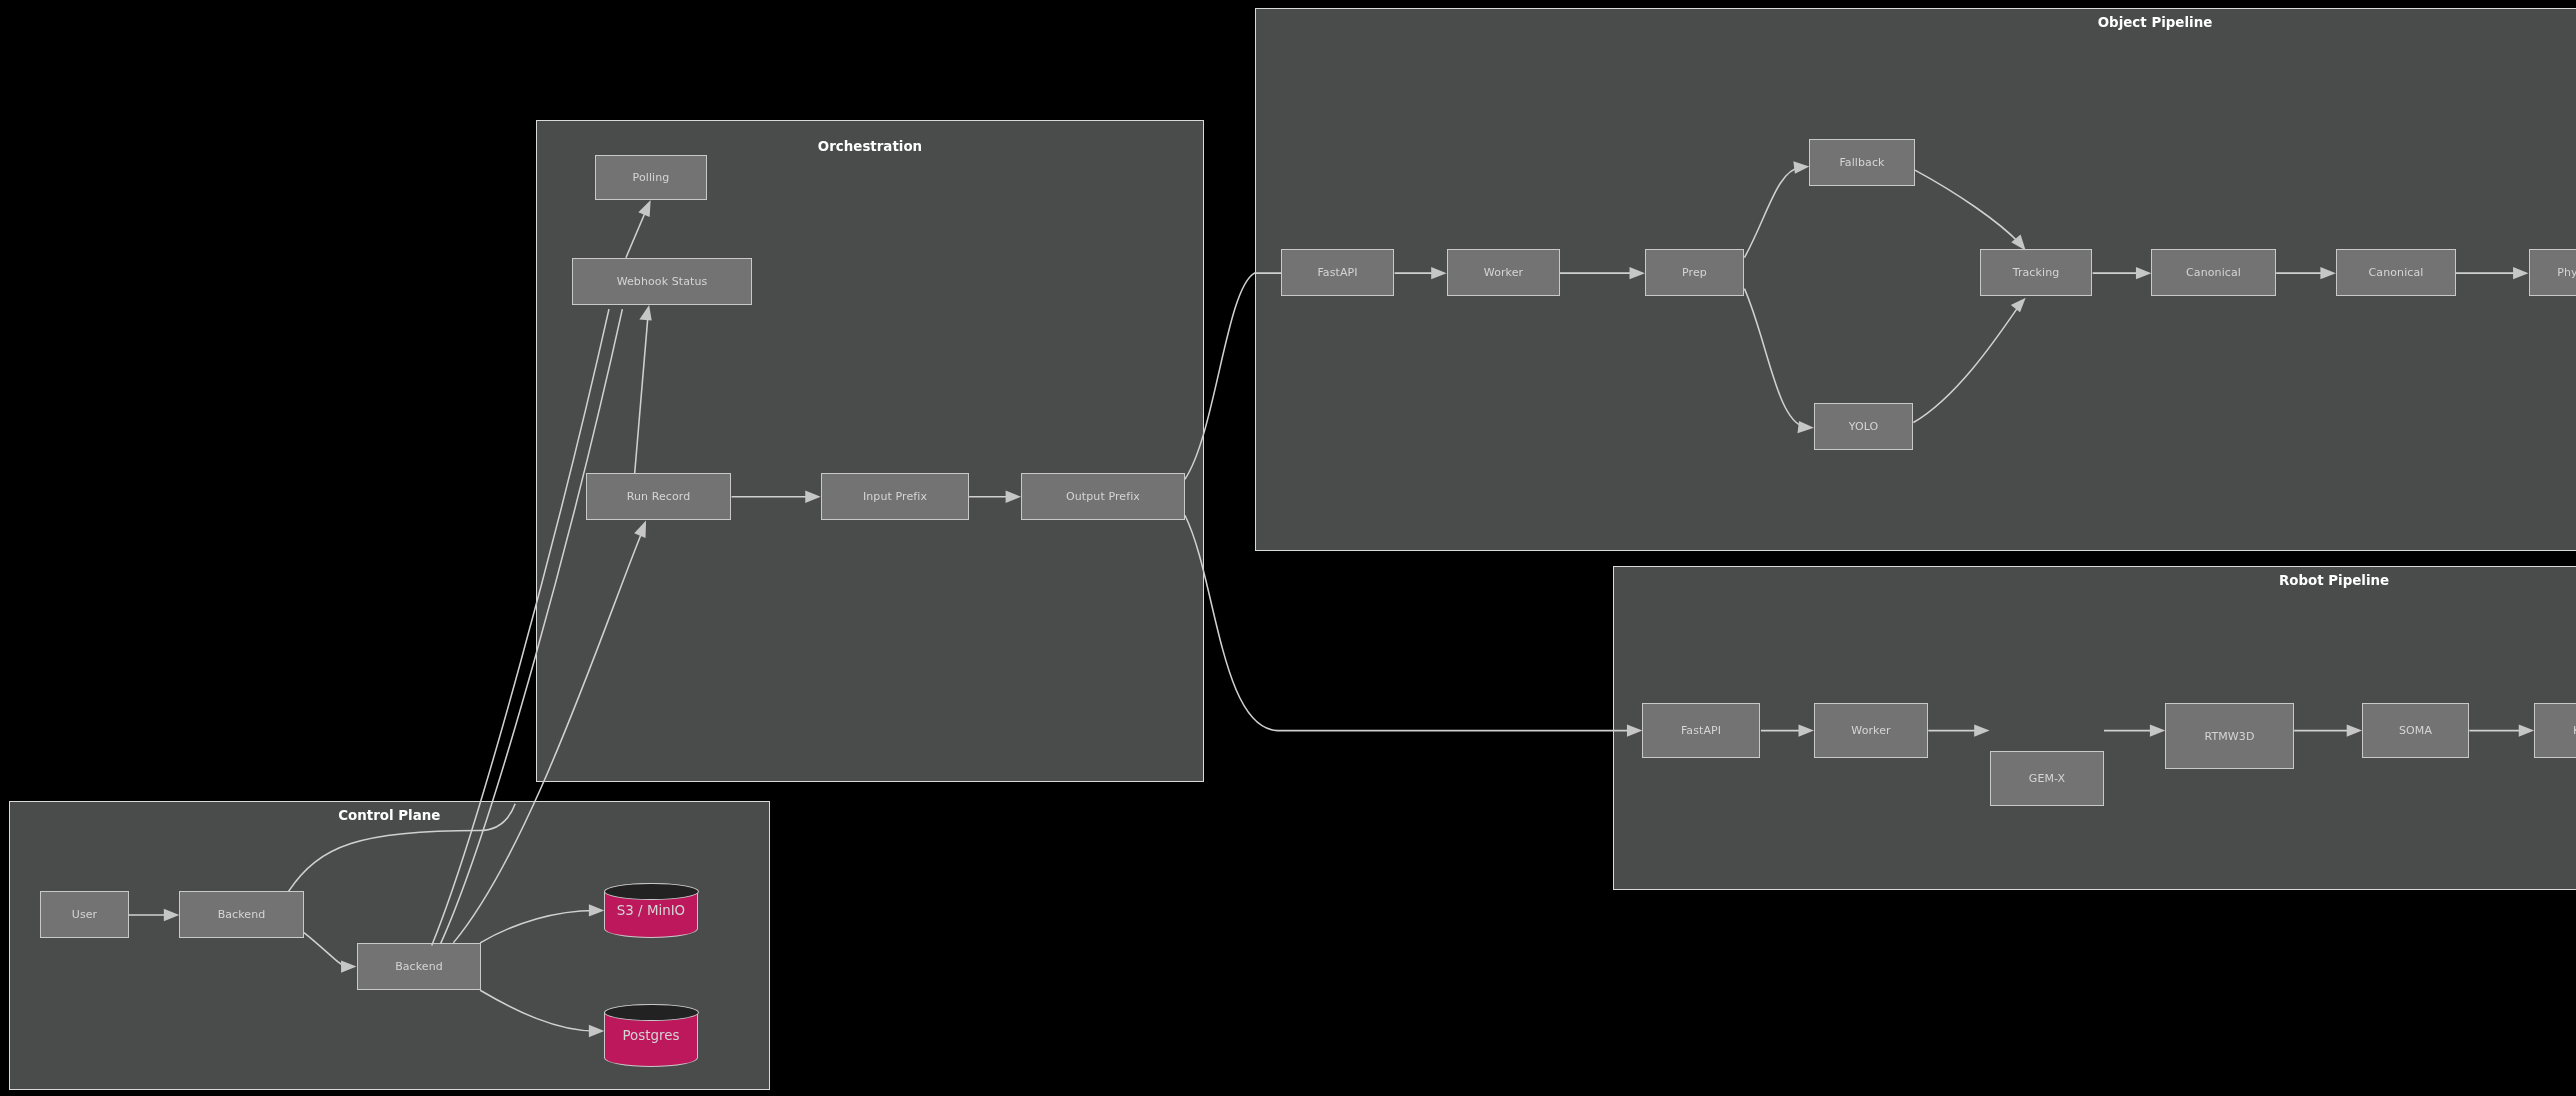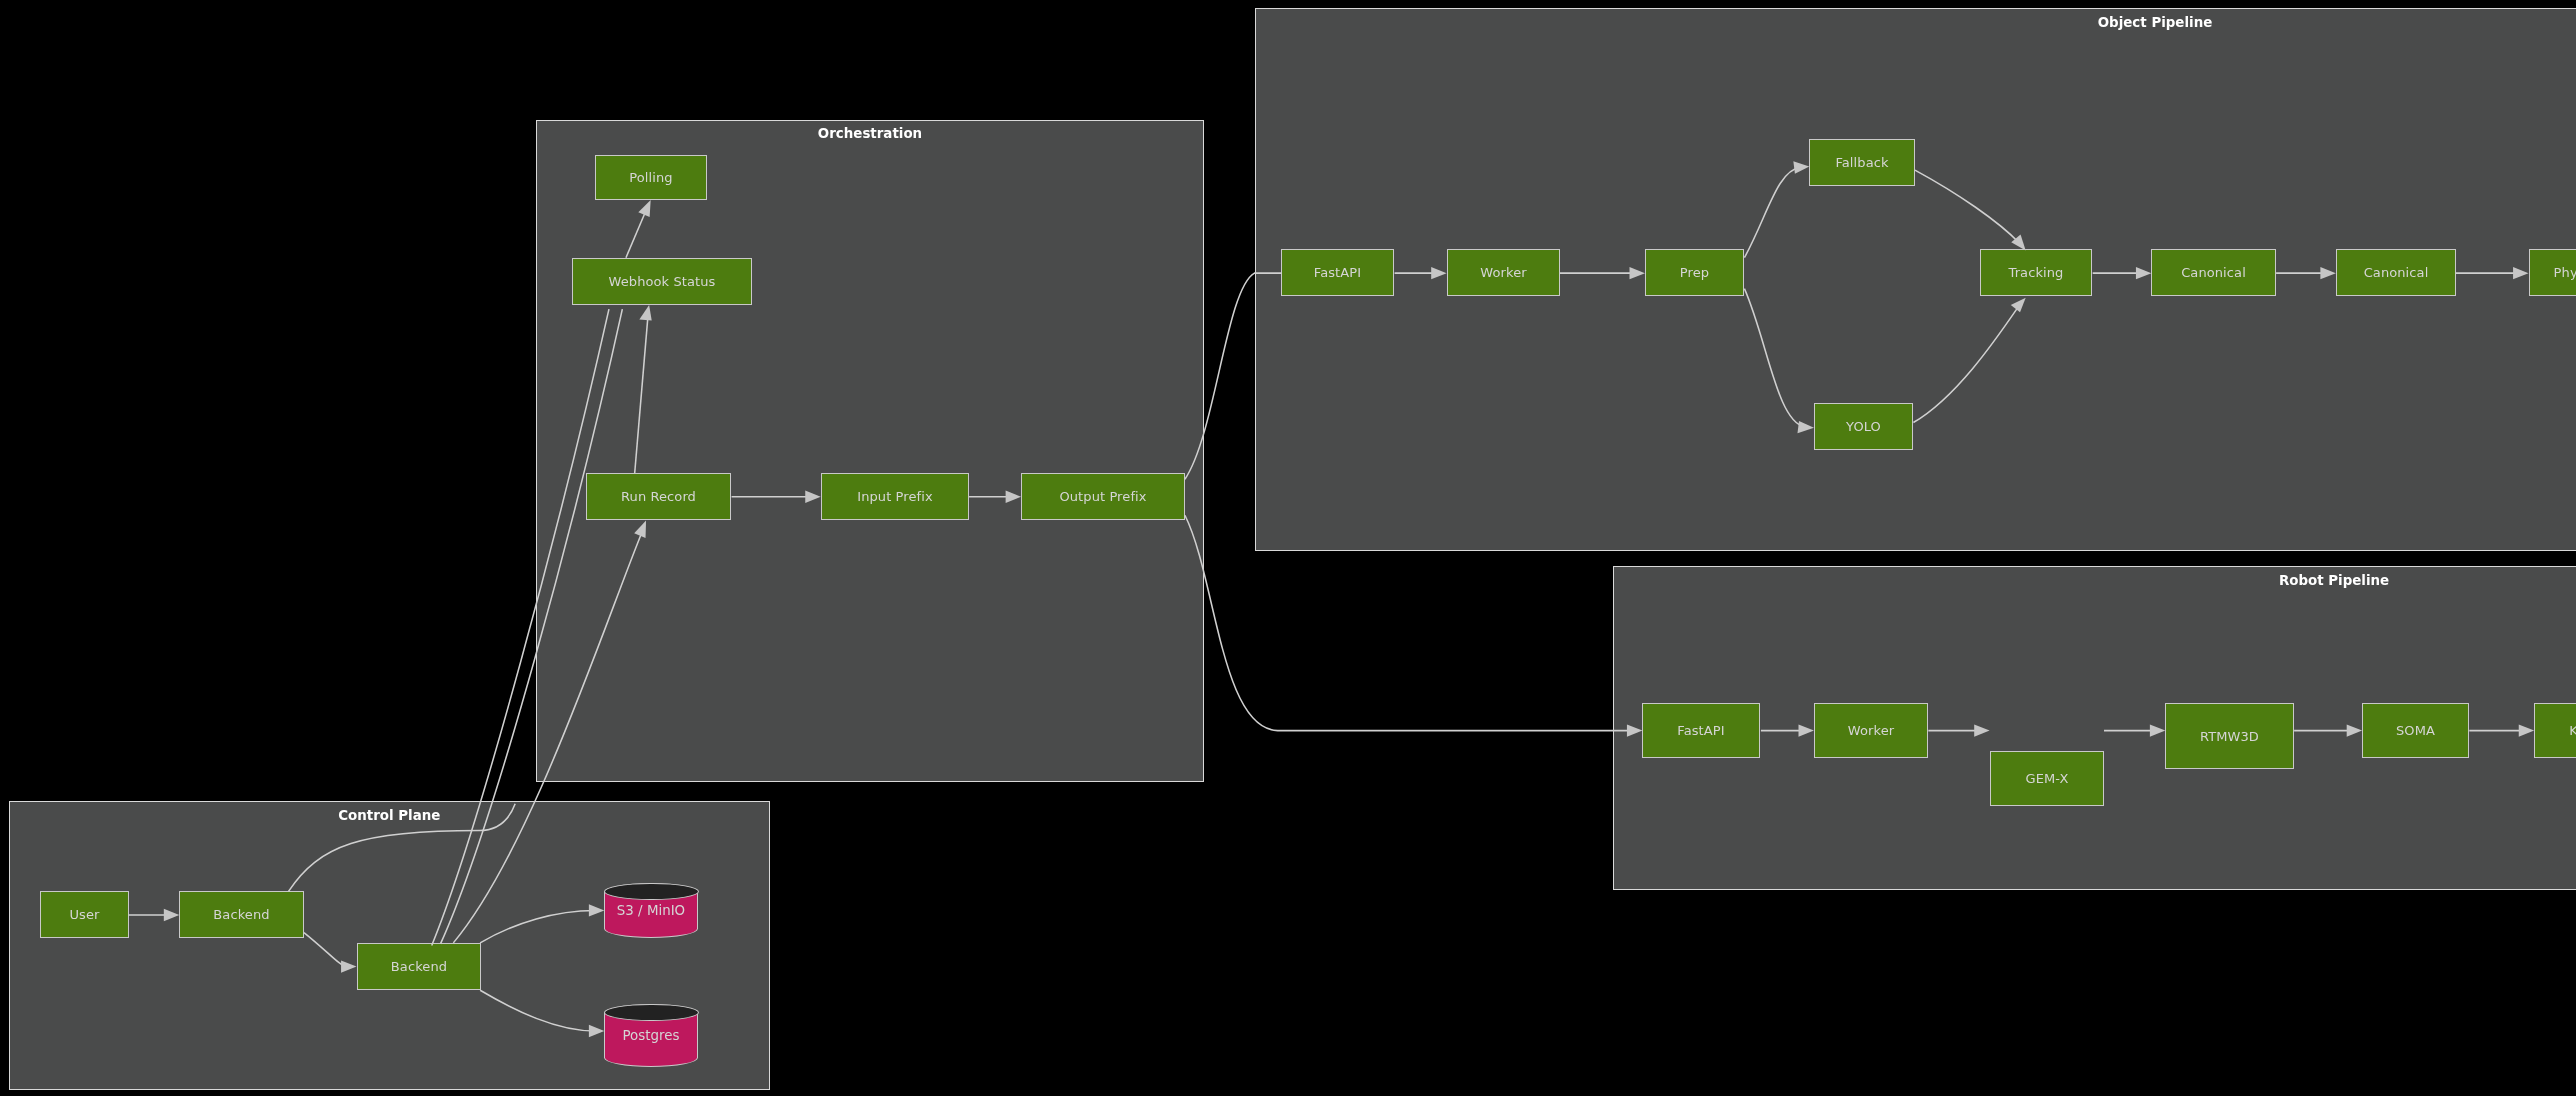--- a/index.html
+++ b/index.html
@@ -1,23 +1,23 @@
 <!DOCTYPE html>
 <html style="font-size:8.2px"><head>
 <meta charset="utf-8">
 <style>
   html,body{margin:0;padding:0;background:#000;}
   #stage{position:relative;width:3851px;height:1097px;background:#000;
          font-family:"DejaVu Sans","Liberation Sans",sans-serif;overflow:hidden;}
   .cluster{position:absolute;background:#4a4b4b;border:1.5px solid #d9d9d9;box-sizing:border-box;}
   .cluster-title{position:absolute;left:0;right:0;text-align:center;color:#ffffff;
                  font-weight:bold;font-size:13.4px;line-height:15.5px;}
-  .node{position:absolute;background:#4d7c0f;border:1.5px solid #c9c9c9;box-sizing:border-box;
+  .node{position:absolute;background:#737373;border:1.5px solid #c9c9c9;box-sizing:border-box;
         display:flex;align-items:center;justify-content:center;color:#d5d5d5;
-        font-size:13px;text-align:center;letter-spacing:0.1px;}
+        font-size:11px;text-align:center;letter-spacing:0.1px;}
   .cyl{position:absolute;background:#be185d;box-sizing:border-box;
        border:1.5px solid #c9c9c9;border-radius:50%/9.3px;
        display:flex;align-items:center;justify-content:center;color:#d5d5d5;font-size:13.4px;}
   .cyl:before{content:"";position:absolute;left:-1.5px;right:-1.5px;top:-1.5px;height:17.5px;
       border:1.5px solid #c9c9c9;border-radius:50%;background:#222;box-sizing:border-box;}
   .cyl span{position:relative;z-index:2;}
   svg.edges{position:absolute;left:0;top:0;width:3851px;height:1097px;pointer-events:none;}
   svg.edges path{fill:none;stroke:#d0d0d0;stroke-width:3;}
   svg.edges polygon{fill:#c6c6c6;}
 </style>
@@ -39,21 +39,21 @@
     <span>Backend</span>
   </div>
   <div class="cyl" style="left:604px;top:883px;width:94px;height:55px;">
     <span>S3 / MinIO</span>
   </div>
   <div class="cyl" style="left:604px;top:1004px;width:94px;height:63px;">
     <span>Postgres</span>
   </div>
 
   <div class="cluster" style="left:536px;top:120px;width:668px;height:662px;">
-    <div class="cluster-title" style="top:5px;">Orchestration</div>
+    <div class="cluster-title" style="top:18px;">Orchestration</div>
   </div>
   <div class="node" style="left:595px;top:155px;width:112px;height:45px;">
     <span>Polling</span>
   </div>
   <div class="node" style="left:572px;top:258px;width:180px;height:47px;">
     <span>Webhook Status</span>
   </div>
   <div class="node" style="left:586px;top:473px;width:145px;height:47px;">
     <span>Run Record</span>
   </div>

